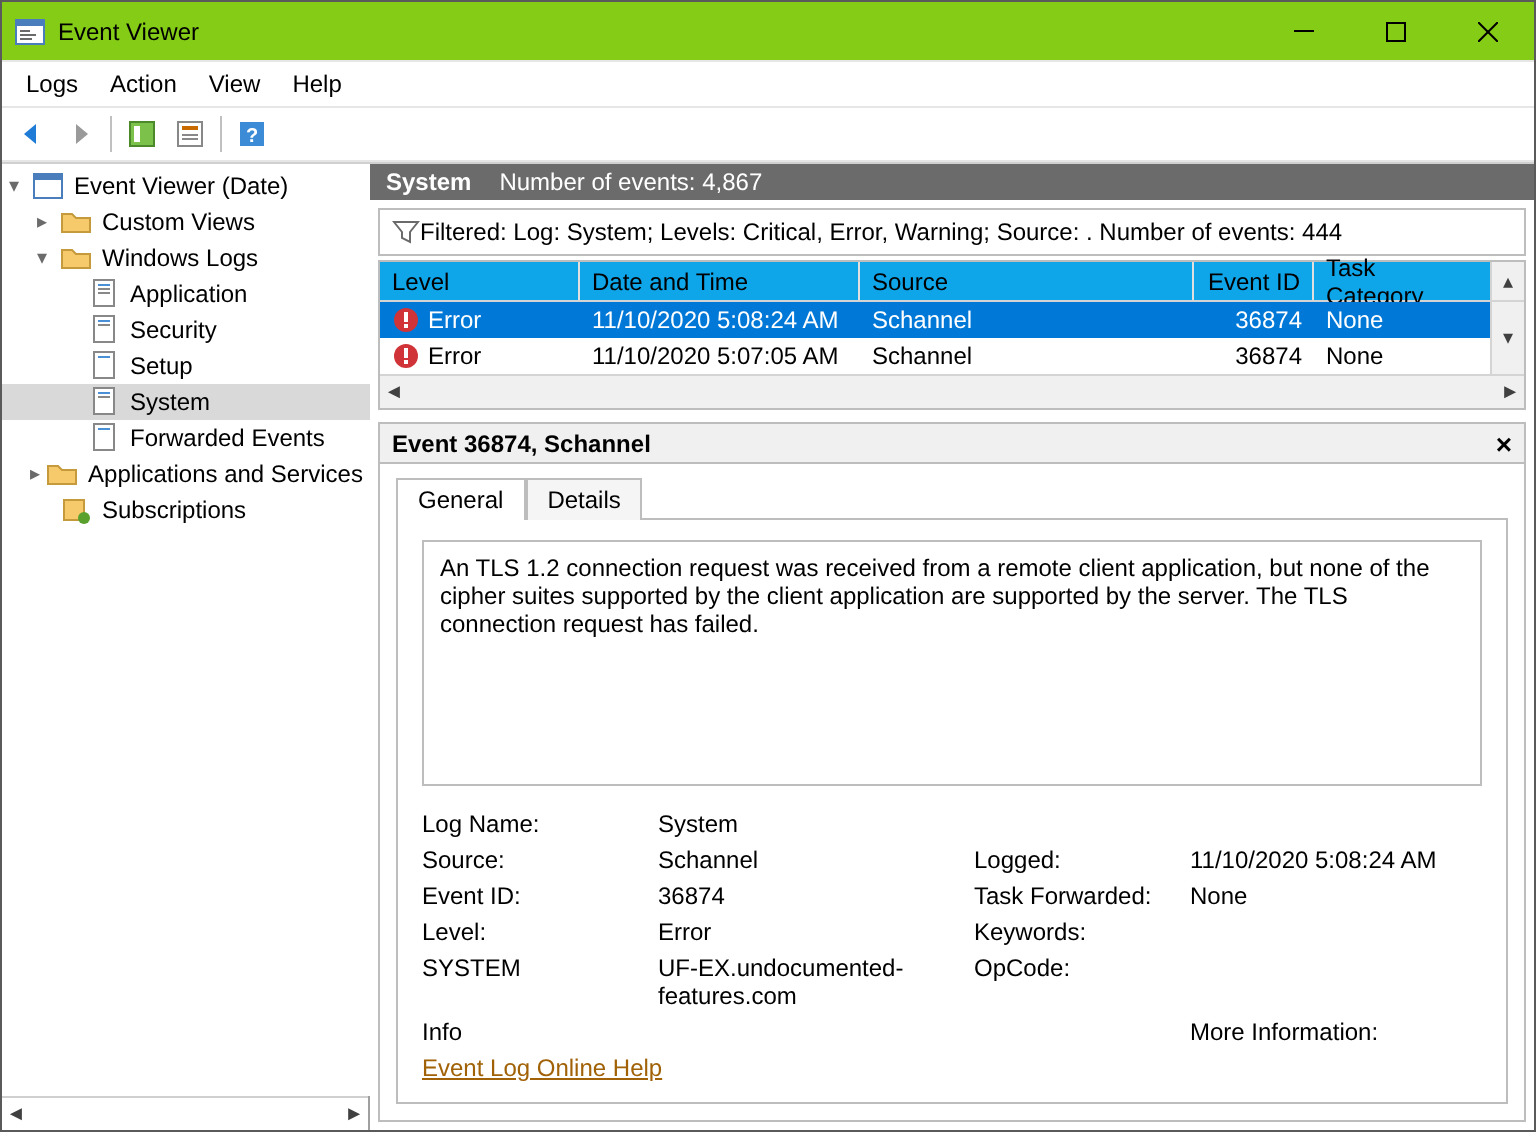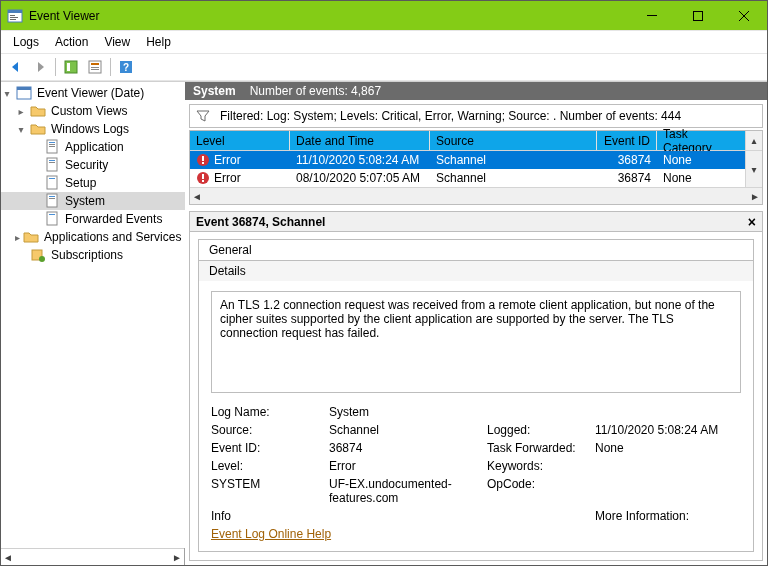--- a/index.html
+++ b/index.html
@@ -22,42 +22,42 @@
   .tree-row.selected .label { background:#d9d9d9;}
   .expander { width:12px; text-align:center; color:#6b6b6b; font-size:10px; user-select:none;}
   .tree-icon { width:16px; height:16px; margin:0 3px; flex-shrink:0;}
   .tree-row .label { padding:0 2px; }
   .indent1 { padding-left:14px; }
   .indent2 { padding-left:28px; }
   .scroll-bottom { height:17px; border-top:1px solid #d0d0d0; display:flex; align-items:center; justify-content:space-between; padding:0 2px;}
   .main-panel { flex:1; display:flex; flex-direction:column; overflow:hidden;}
   .section-header { background:#6b6b6b; color:#fff; height:18px; display:flex; align-items:center; padding:0 8px; gap:14px;}
   .section-header .hname { font-weight:bold; }
-  .filter-bar { height:24px; border:1px solid #bdbdbd; margin:4px 4px 2px 4px; display:flex; align-items:center; padding:0 6px; gap:10px; background:#fff;}
+  .filter-bar { height:24px; border:1px solid #bdbdbd; margin:4px 4px 2px 4px; display:flex; align-items:center; padding:0 6px; background:#fff;}
   .table-wrap { margin:0 4px; border:1px solid #bdbdbd; background:#fff;}
   .thead { display:flex; height:20px; background:#0ea5e9; border-bottom:1px solid #d4d4d4;}
   .th { border-right:1px solid #e0e0e0; padding:2px 6px; display:flex; align-items:center;}
   .th.right { justify-content:flex-end;}
   .trow { display:flex; height:18px; align-items:center;}
   .trow.selected { background:#0078d7; color:#fff;}
   .td { padding:0 6px; display:flex; align-items:center; overflow:hidden;}
   .td.right { justify-content:flex-end;}
   .lvl-icon { width:14px; height:14px; margin-right:4px; flex-shrink:0;}
   .col-level { width:100px;}
   .col-date  { width:140px;}
   .col-source{ flex:1;}
   .col-id    { width:60px;}
   .col-cat   { width:88px;}
   .hscroll { height:17px; border-top:1px solid #d4d4d4; display:flex; align-items:center; justify-content:space-between; padding:0 2px; background:#f0f0f0;}
   .vscroll-hint { width:17px; border-left:1px solid #d4d4d4; background:#f0f0f0; display:flex; align-items:center; justify-content:center;}
   .tbody-wrap { display:flex;}
   .tbody-main{ flex:1;}
   .detail-panel { flex:1; margin:6px 4px 4px 4px; border:1px solid #bdbdbd; display:flex; flex-direction:column; overflow:hidden;}
   .detail-header { height:20px; background:#f0f0f0; border-bottom:1px solid #bdbdbd; display:flex; align-items:center; padding:0 6px; font-weight:bold; justify-content:space-between;}
-  .tabs { display:flex; padding:6px 8px 0 8px; gap:0;flex-direction:column;}
+  .tabs { display:flex; padding:6px 8px 0 8px; gap:0;}
   .tab { border:1px solid #bdbdbd; border-bottom:none; padding:3px 10px; background:#f5f5f5; position:relative; top:1px;}
   .tab.active { background:#fff; }
   .tab-content { border:1px solid #bdbdbd; margin:0 8px 8px 8px; flex:1; display:flex; flex-direction:column; padding:10px 12px; overflow:auto;}
   .msg-box { border:1px solid #bdbdbd; padding:6px 8px; height:140px; overflow:auto;}
   .props { margin-top:12px; display:grid; grid-template-columns:110px 150px 100px 1fr; row-gap:4px; column-gap:8px;}
   .props .label { }
   .link { color:#a16207; text-decoration:underline; cursor:pointer;}
   .arrow { font-size:10px; color:#404040;}
   svg { display:block; }
   .close-x { font-weight:bold; font-size:14px;}
@@ -300,21 +300,21 @@
               <div class="td col-level">
                   <span class="lvl-icon">
                     <svg width="14" height="14">
                       <circle cx="7" cy="7" r="6" fill="#d13438"></circle>
                       <rect x="6" y="3" width="2" height="5" fill="#fff"></rect>
                       <rect x="6" y="9" width="2" height="2" fill="#fff"></rect>
                     </svg>
                   </span>
                   <span>Error</span>
                 </div>
-              <div class="td col-date">08/10/2020 5:07:05 AM</div>
+              <div class="td col-date">11/10/2020 5:07:05 AM</div>
               <div class="td col-source">Schannel</div>
               <div class="td col-id right">36874</div>
               <div class="td col-cat">None</div>
             </div>
           </div>
           <div class="vscroll-hint">
               <span class="arrow">▾</span>
             </div>
         </div>
         <div class="hscroll">

